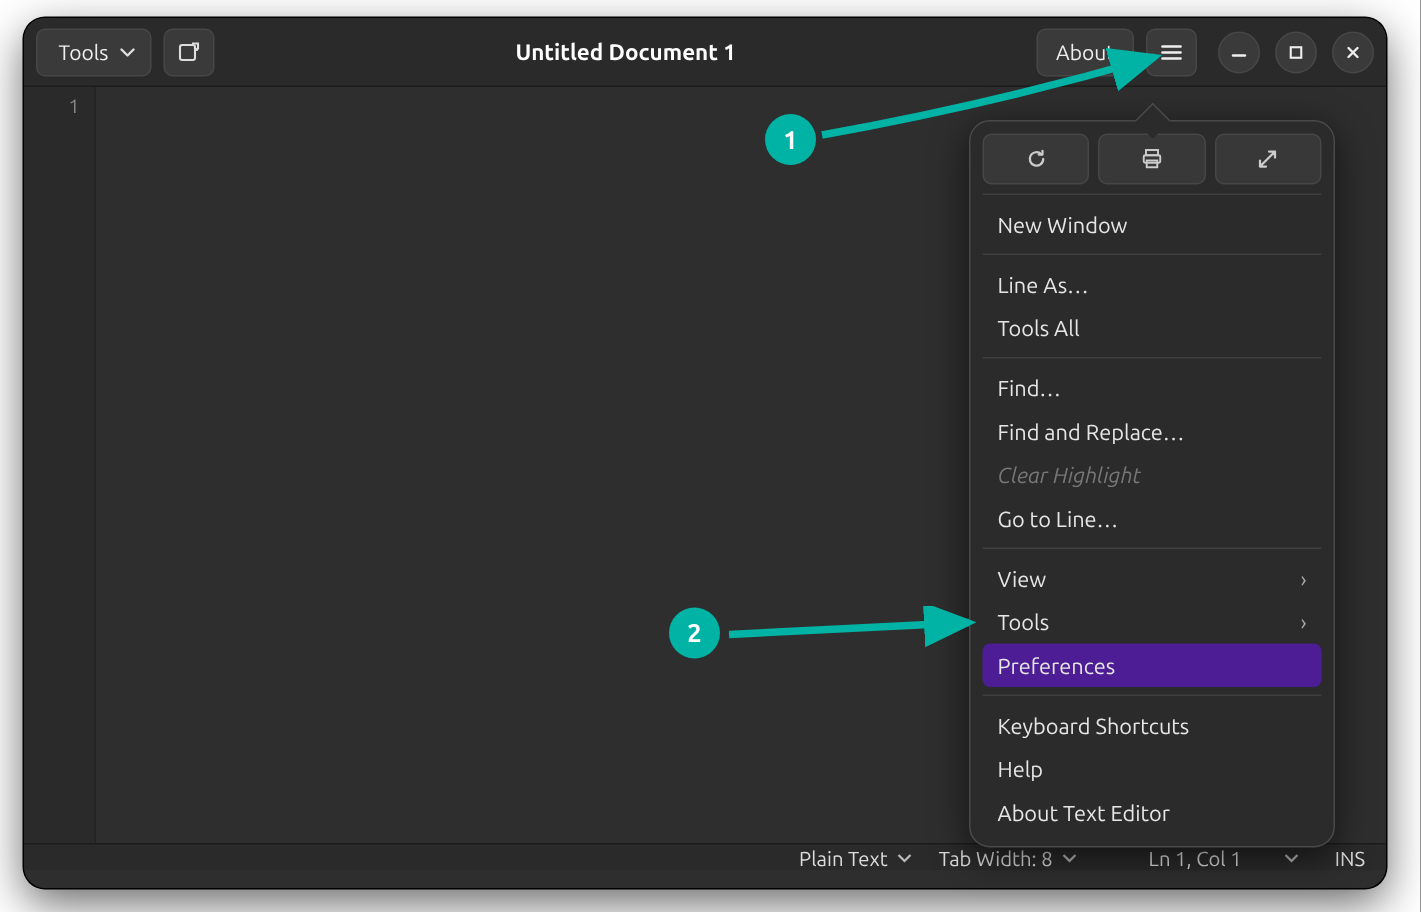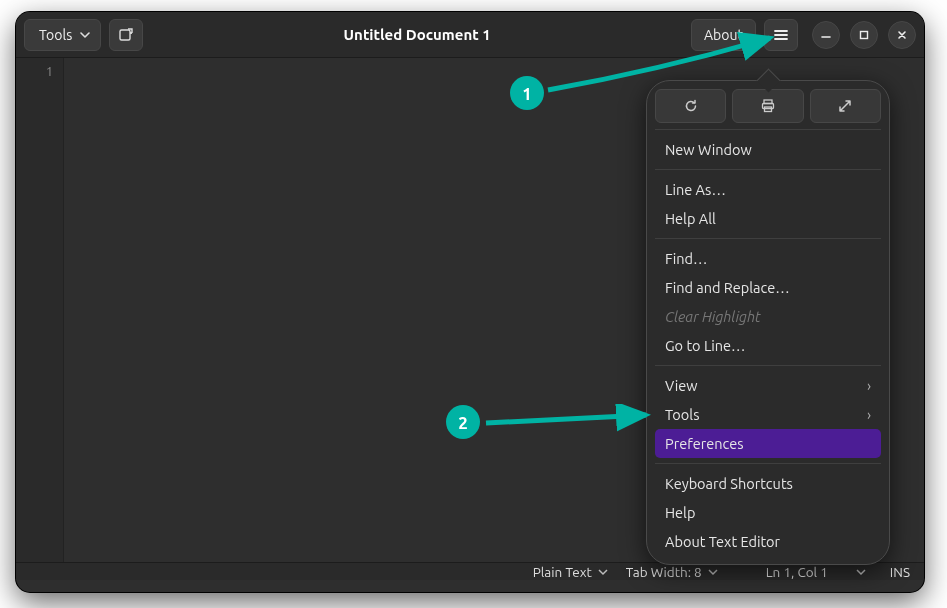--- a/index.html
+++ b/index.html
@@ -85,21 +85,21 @@
   }
   .status-item { display: flex; align-items: center; gap: 6px; cursor: pointer; }
 
   
   .popover {
     position: absolute;
     top: 80px; left: 646px;
     width: 244px;
     background: #2b2b2b;
     border: 1px solid #4a4a4a;
-    border-radius: 24px;
+    border-radius: 14px;
     box-shadow: 0 6px 24px rgba(0,0,0,0.6);
     padding: 8px;
     color: #e6e6e6;
     font-size: 14.5px;
   }
   .popover::before {
     content: "";
     position: absolute;
     top: -9px; right: 112px;
     width: 16px; height: 16px;
@@ -247,21 +247,21 @@
   </div>
   <div class="menu-sep"></div>
   <div class="menu-item">
       <span>New Window</span>
     </div>
   <div class="menu-sep"></div>
   <div class="menu-item">
       <span>Line As…</span>
     </div>
   <div class="menu-item">
-      <span>Help All</span>
+      <span>Tools All</span>
     </div>
   <div class="menu-sep"></div>
   <div class="menu-item">
       <span>Find…</span>
     </div>
   <div class="menu-item">
       <span>Find and Replace…</span>
     </div>
   <div class="menu-item disabled">
       <span>Clear Highlight</span>

